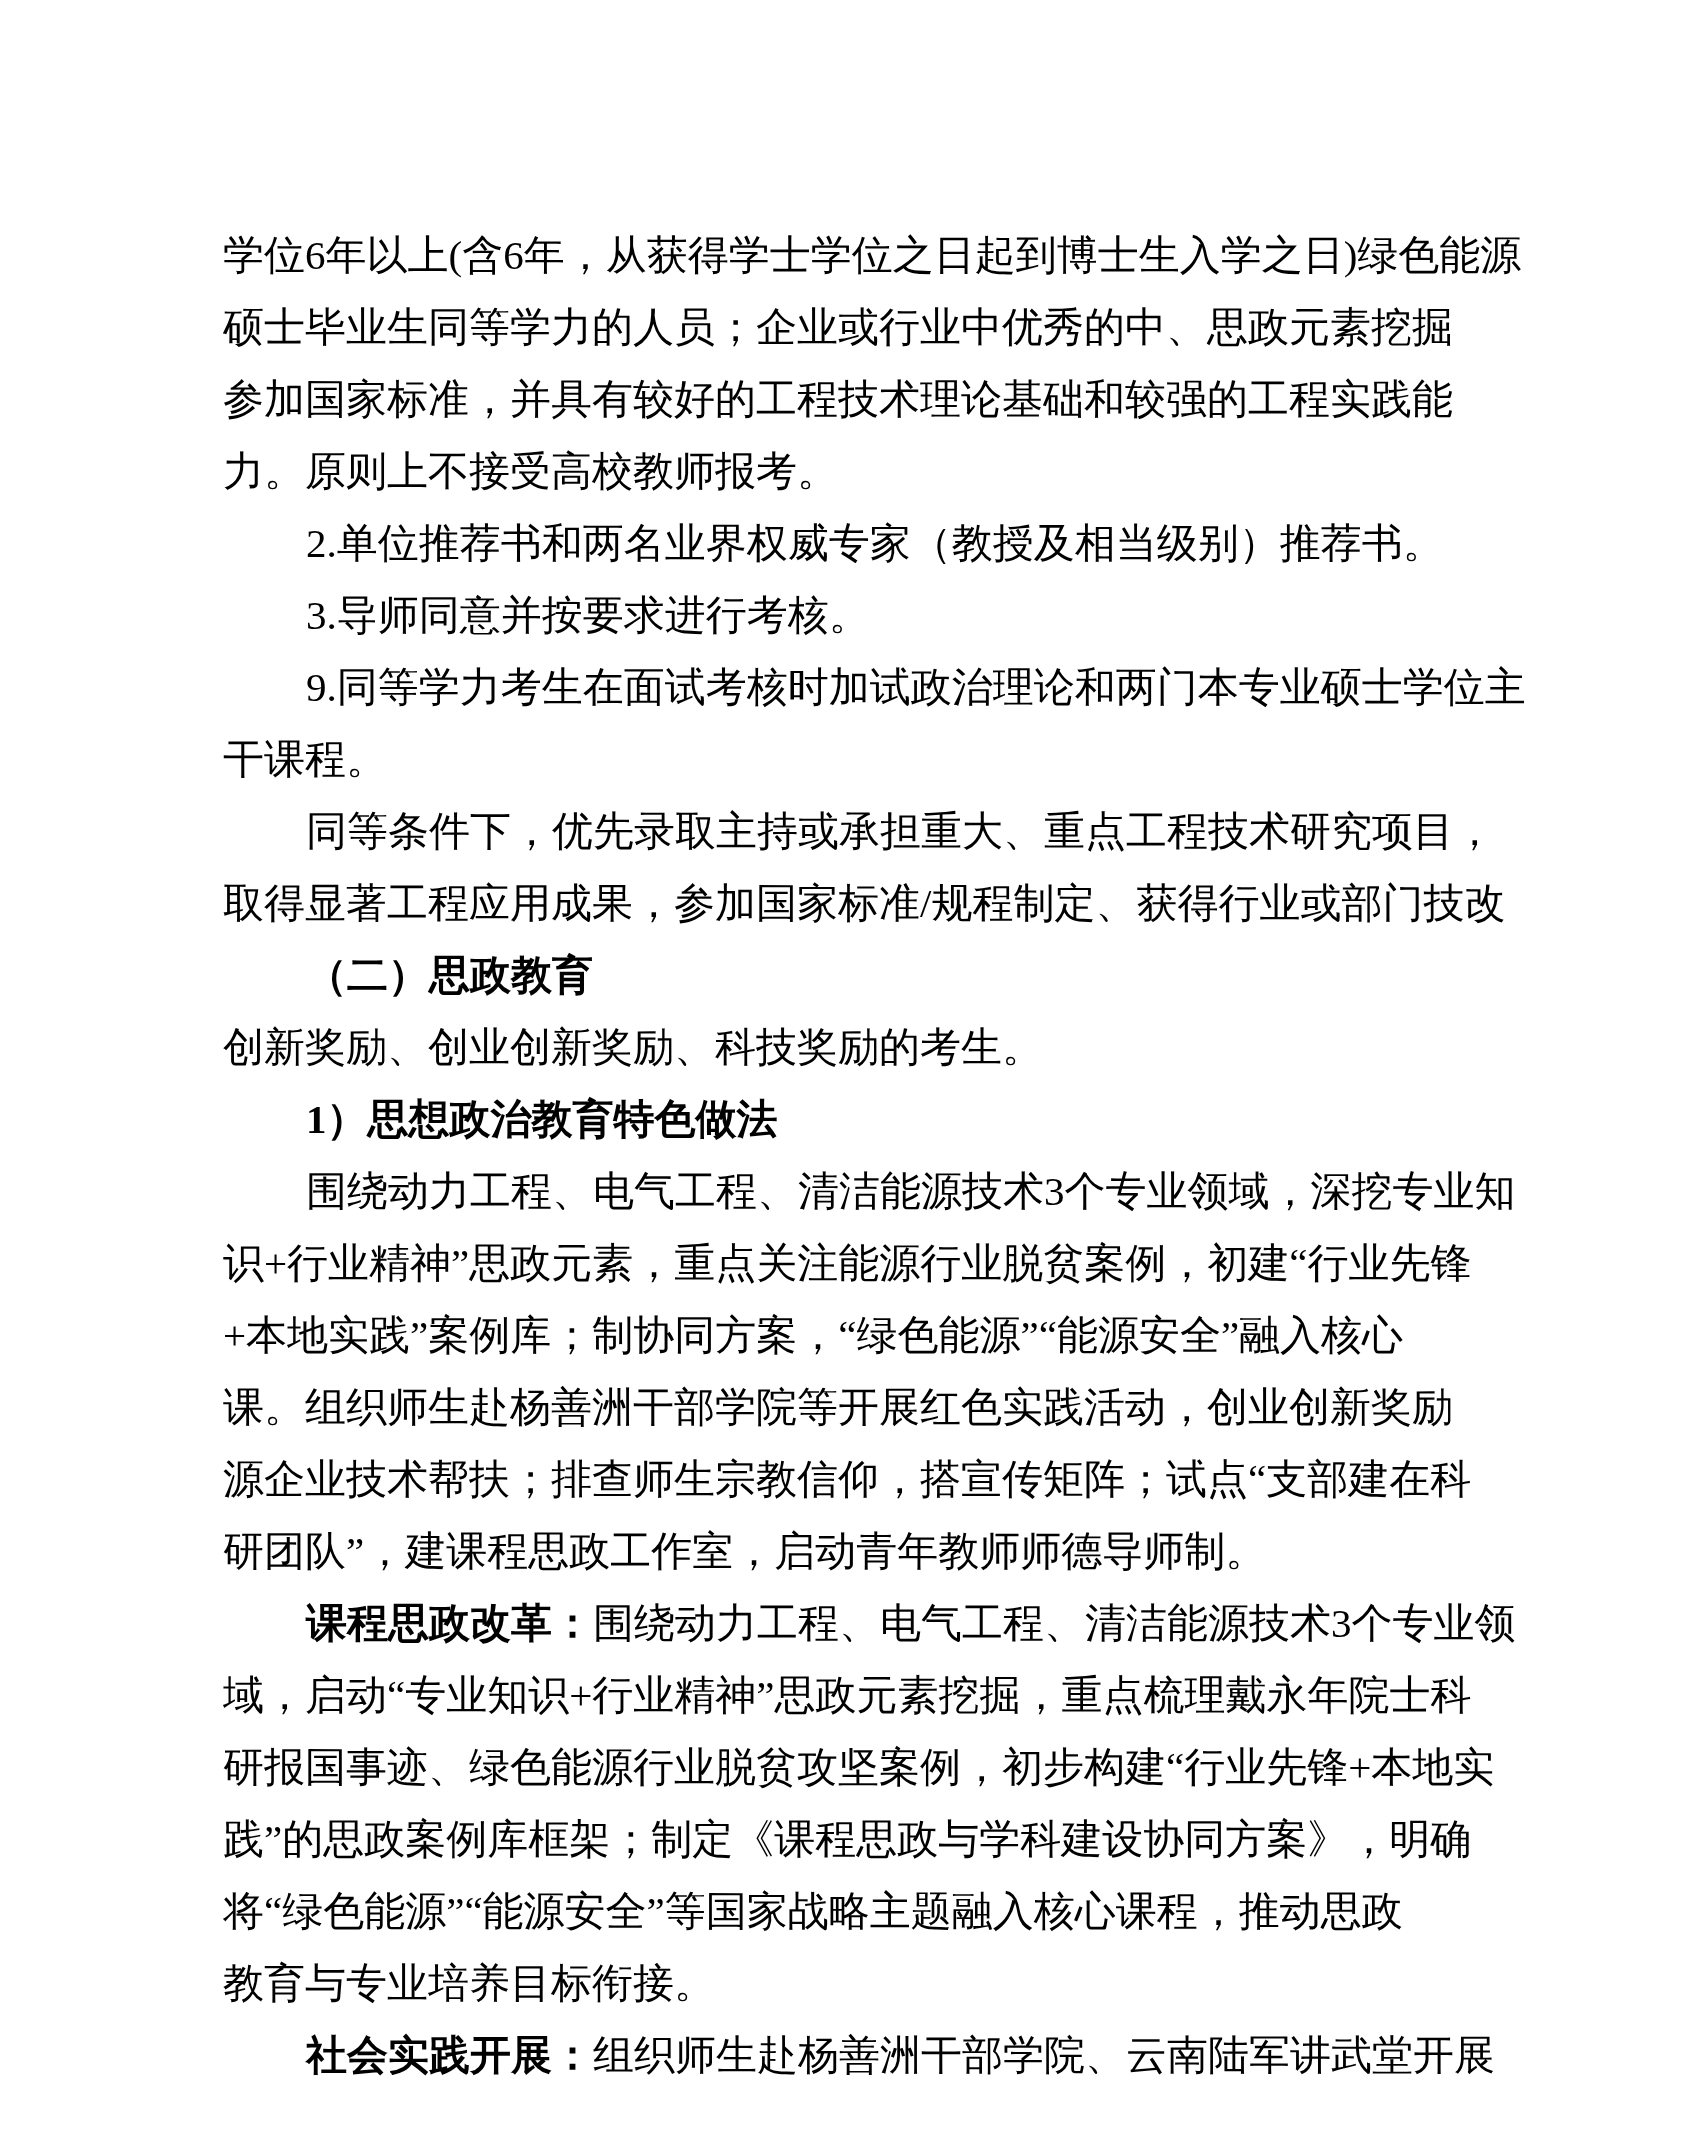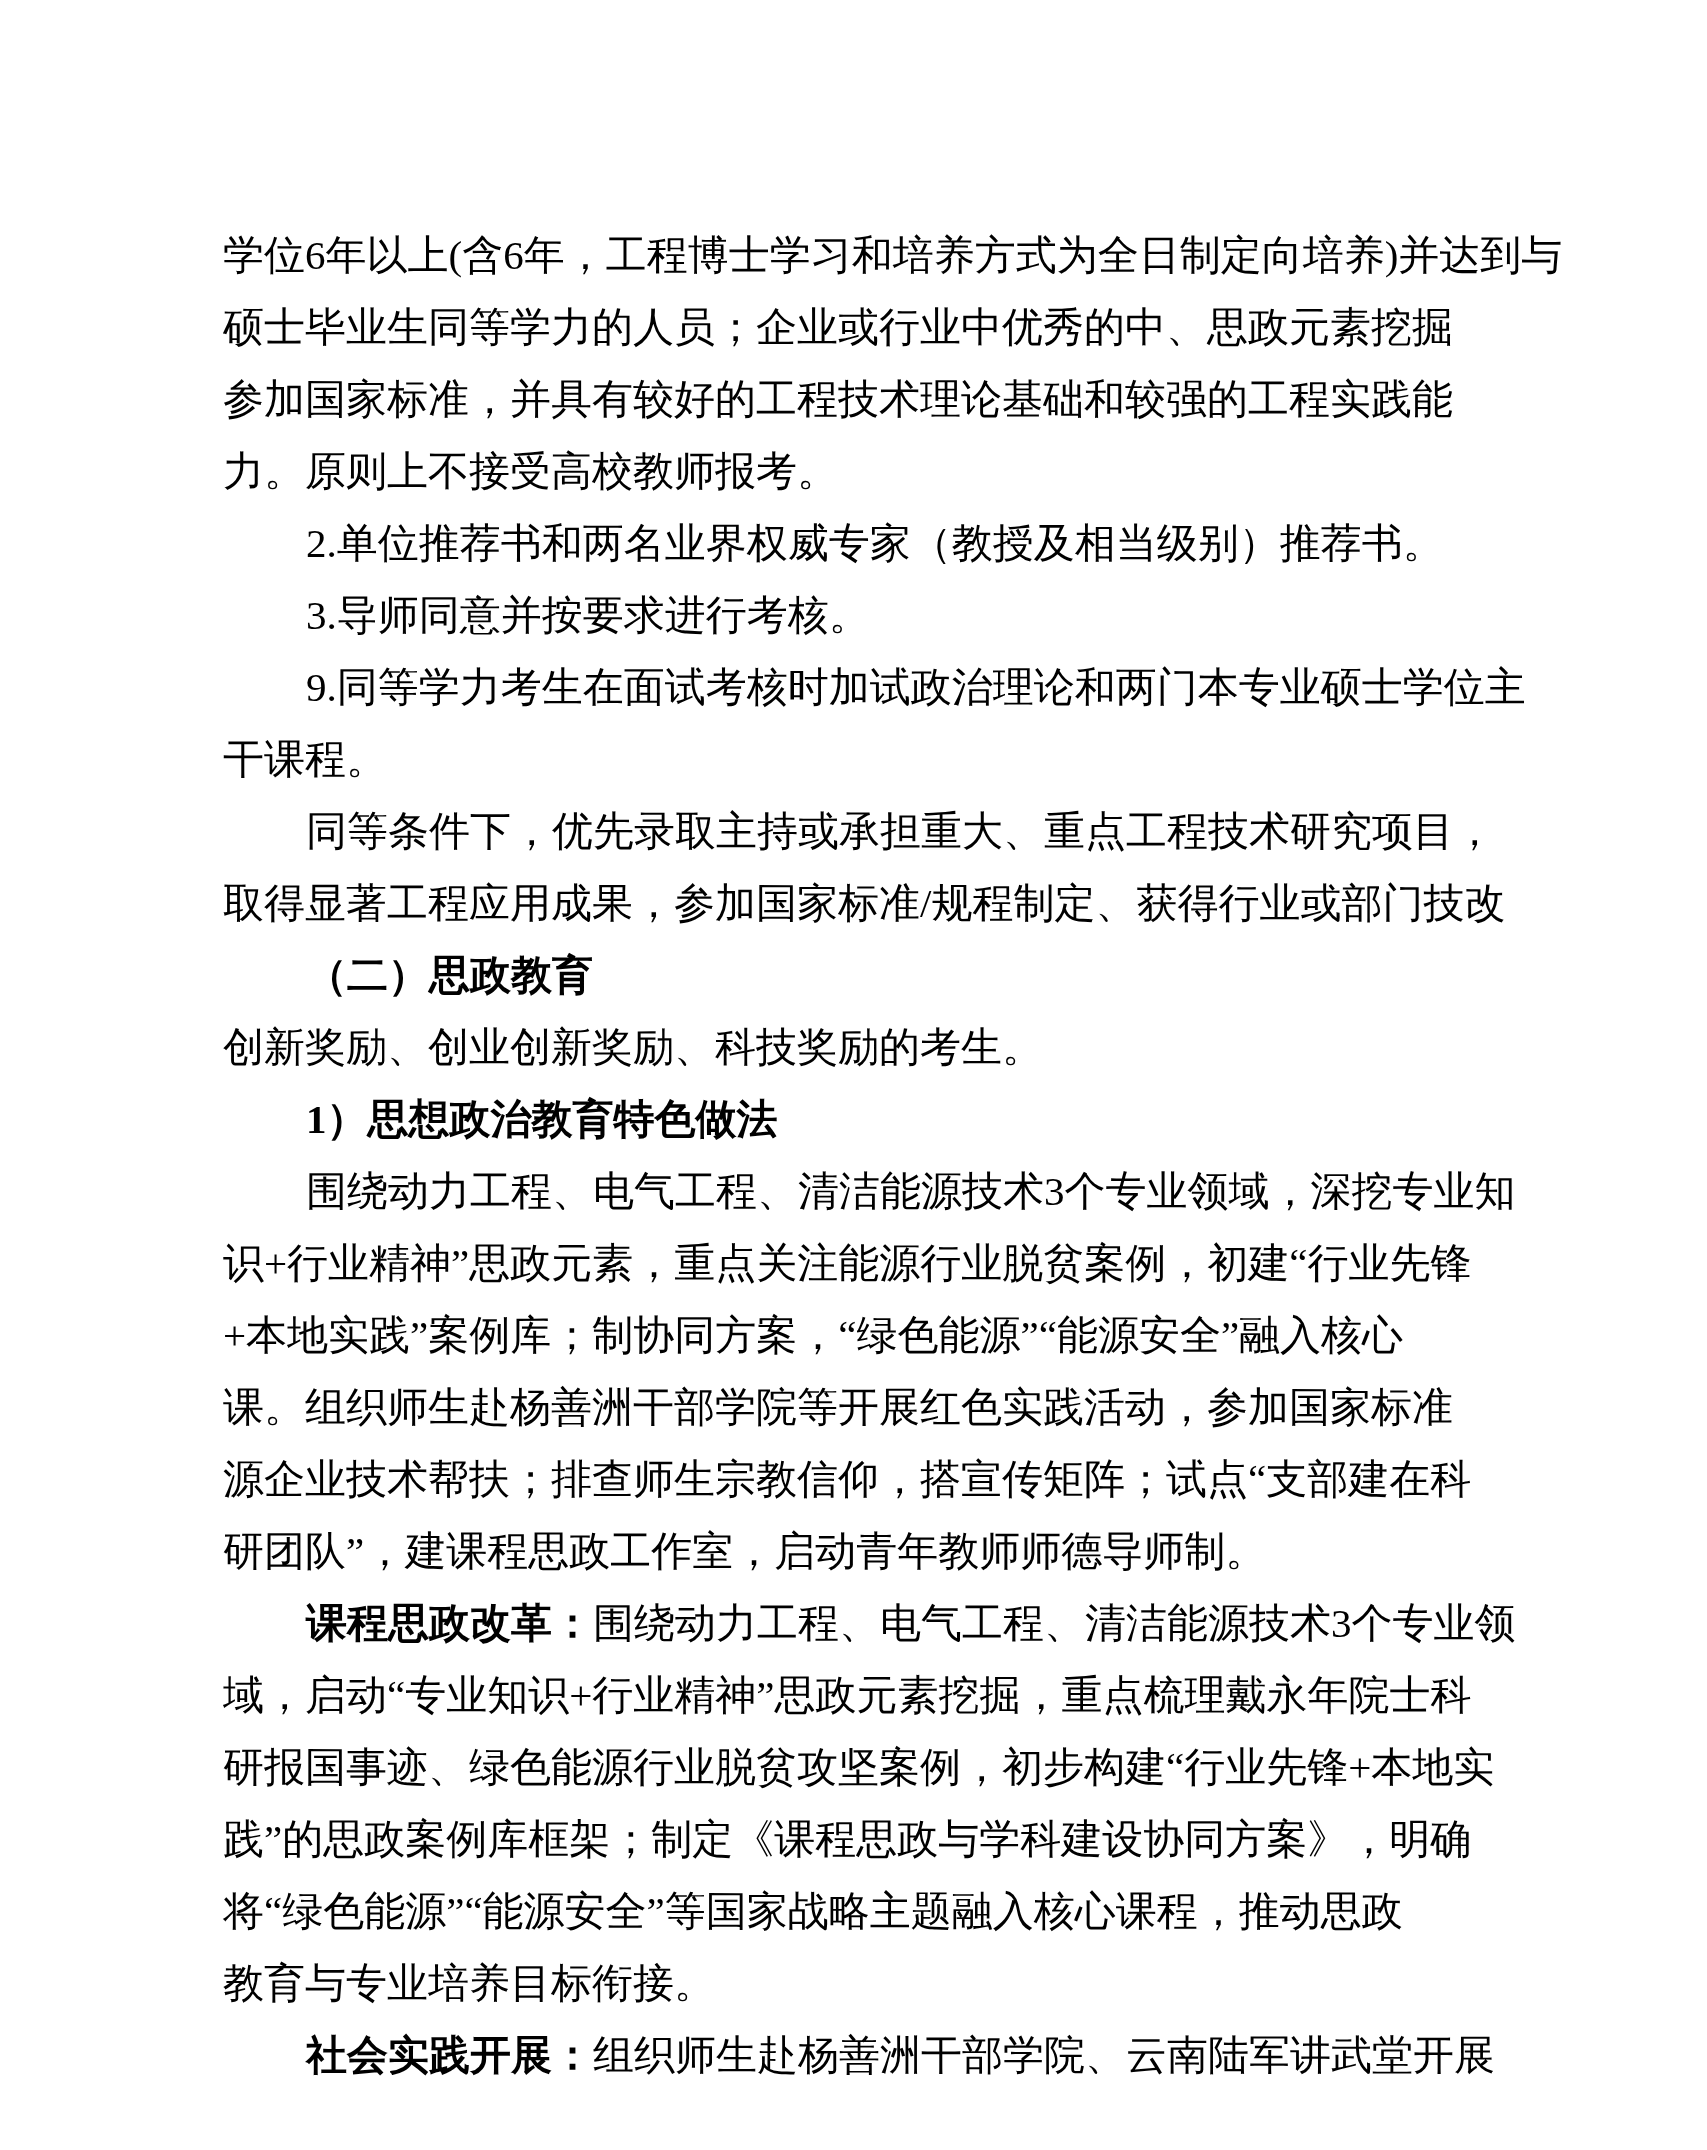--- a/index.html
+++ b/index.html
@@ -32,37 +32,37 @@
   }
   .line.indent { text-indent: 83px; }
   .line.bold-line { font-weight: bold; }
   .prefix { font-weight: bold; text-align: right; }
 </style>
 </head>
 <body>
 
 <div class="page">
   <div class="text-block" id="doc-body">
-      <div class="line"><span class="prefix"></span><span class="body-text">学位6年以上(含6年，工程博士学习和培养方式为全日制定向培养)并达到与</span></div>
+      <div class="line"><span class="prefix"></span><span class="body-text">学位6年以上(含6年，从获得学士学位之日起到博士生入学之日)绿色能源</span></div>
       <div class="line"><span class="prefix"></span><span class="body-text">硕士毕业生同等学力的人员；企业或行业中优秀的中、思政元素挖掘</span></div>
       <div class="line"><span class="prefix"></span><span class="body-text">参加国家标准，并具有较好的工程技术理论基础和较强的工程实践能</span></div>
       <div class="line"><span class="prefix"></span><span class="body-text">力。原则上不接受高校教师报考。</span></div>
       <div class="line indent"><span class="prefix"></span><span class="body-text">2.单位推荐书和两名业界权威专家（教授及相当级别）推荐书。</span></div>
       <div class="line indent"><span class="prefix"></span><span class="body-text">3.导师同意并按要求进行考核。</span></div>
       <div class="line indent"><span class="prefix"></span><span class="body-text">9.同等学力考生在面试考核时加试政治理论和两门本专业硕士学位主</span></div>
       <div class="line"><span class="prefix"></span><span class="body-text">干课程。</span></div>
       <div class="line indent"><span class="prefix"></span><span class="body-text">同等条件下，优先录取主持或承担重大、重点工程技术研究项目，</span></div>
       <div class="line"><span class="prefix"></span><span class="body-text">取得显著工程应用成果，参加国家标准/规程制定、获得行业或部门技改</span></div>
       <div class="line indent bold-line"><span class="prefix"></span><span class="body-text">（二）思政教育</span></div>
       <div class="line"><span class="prefix"></span><span class="body-text">创新奖励、创业创新奖励、科技奖励的考生。</span></div>
       <div class="line indent bold-line"><span class="prefix"></span><span class="body-text">1）思想政治教育特色做法</span></div>
       <div class="line indent"><span class="prefix"></span><span class="body-text">围绕动力工程、电气工程、清洁能源技术3个专业领域，深挖专业知</span></div>
       <div class="line"><span class="prefix"></span><span class="body-text">识+行业精神”思政元素，重点关注能源行业脱贫案例，初建“行业先锋</span></div>
       <div class="line"><span class="prefix"></span><span class="body-text">+本地实践”案例库；制协同方案，“绿色能源”“能源安全”融入核心</span></div>
-      <div class="line"><span class="prefix"></span><span class="body-text">课。组织师生赴杨善洲干部学院等开展红色实践活动，参加国家标准</span></div>
+      <div class="line"><span class="prefix"></span><span class="body-text">课。组织师生赴杨善洲干部学院等开展红色实践活动，创业创新奖励</span></div>
       <div class="line"><span class="prefix"></span><span class="body-text">源企业技术帮扶；排查师生宗教信仰，搭宣传矩阵；试点“支部建在科</span></div>
       <div class="line"><span class="prefix"></span><span class="body-text">研团队”，建课程思政工作室，启动青年教师师德导师制。</span></div>
       <div class="line indent"><span class="prefix">课程思政改革：</span><span class="body-text">围绕动力工程、电气工程、清洁能源技术3个专业领</span></div>
       <div class="line"><span class="prefix"></span><span class="body-text">域，启动“专业知识+行业精神”思政元素挖掘，重点梳理戴永年院士科</span></div>
       <div class="line"><span class="prefix"></span><span class="body-text">研报国事迹、绿色能源行业脱贫攻坚案例，初步构建“行业先锋+本地实</span></div>
       <div class="line"><span class="prefix"></span><span class="body-text">践”的思政案例库框架；制定《课程思政与学科建设协同方案》，明确</span></div>
       <div class="line"><span class="prefix"></span><span class="body-text">将“绿色能源”“能源安全”等国家战略主题融入核心课程，推动思政</span></div>
       <div class="line"><span class="prefix"></span><span class="body-text">教育与专业培养目标衔接。</span></div>
       <div class="line indent"><span class="prefix">社会实践开展：</span><span class="body-text">组织师生赴杨善洲干部学院、云南陆军讲武堂开展</span></div>
     </div>

